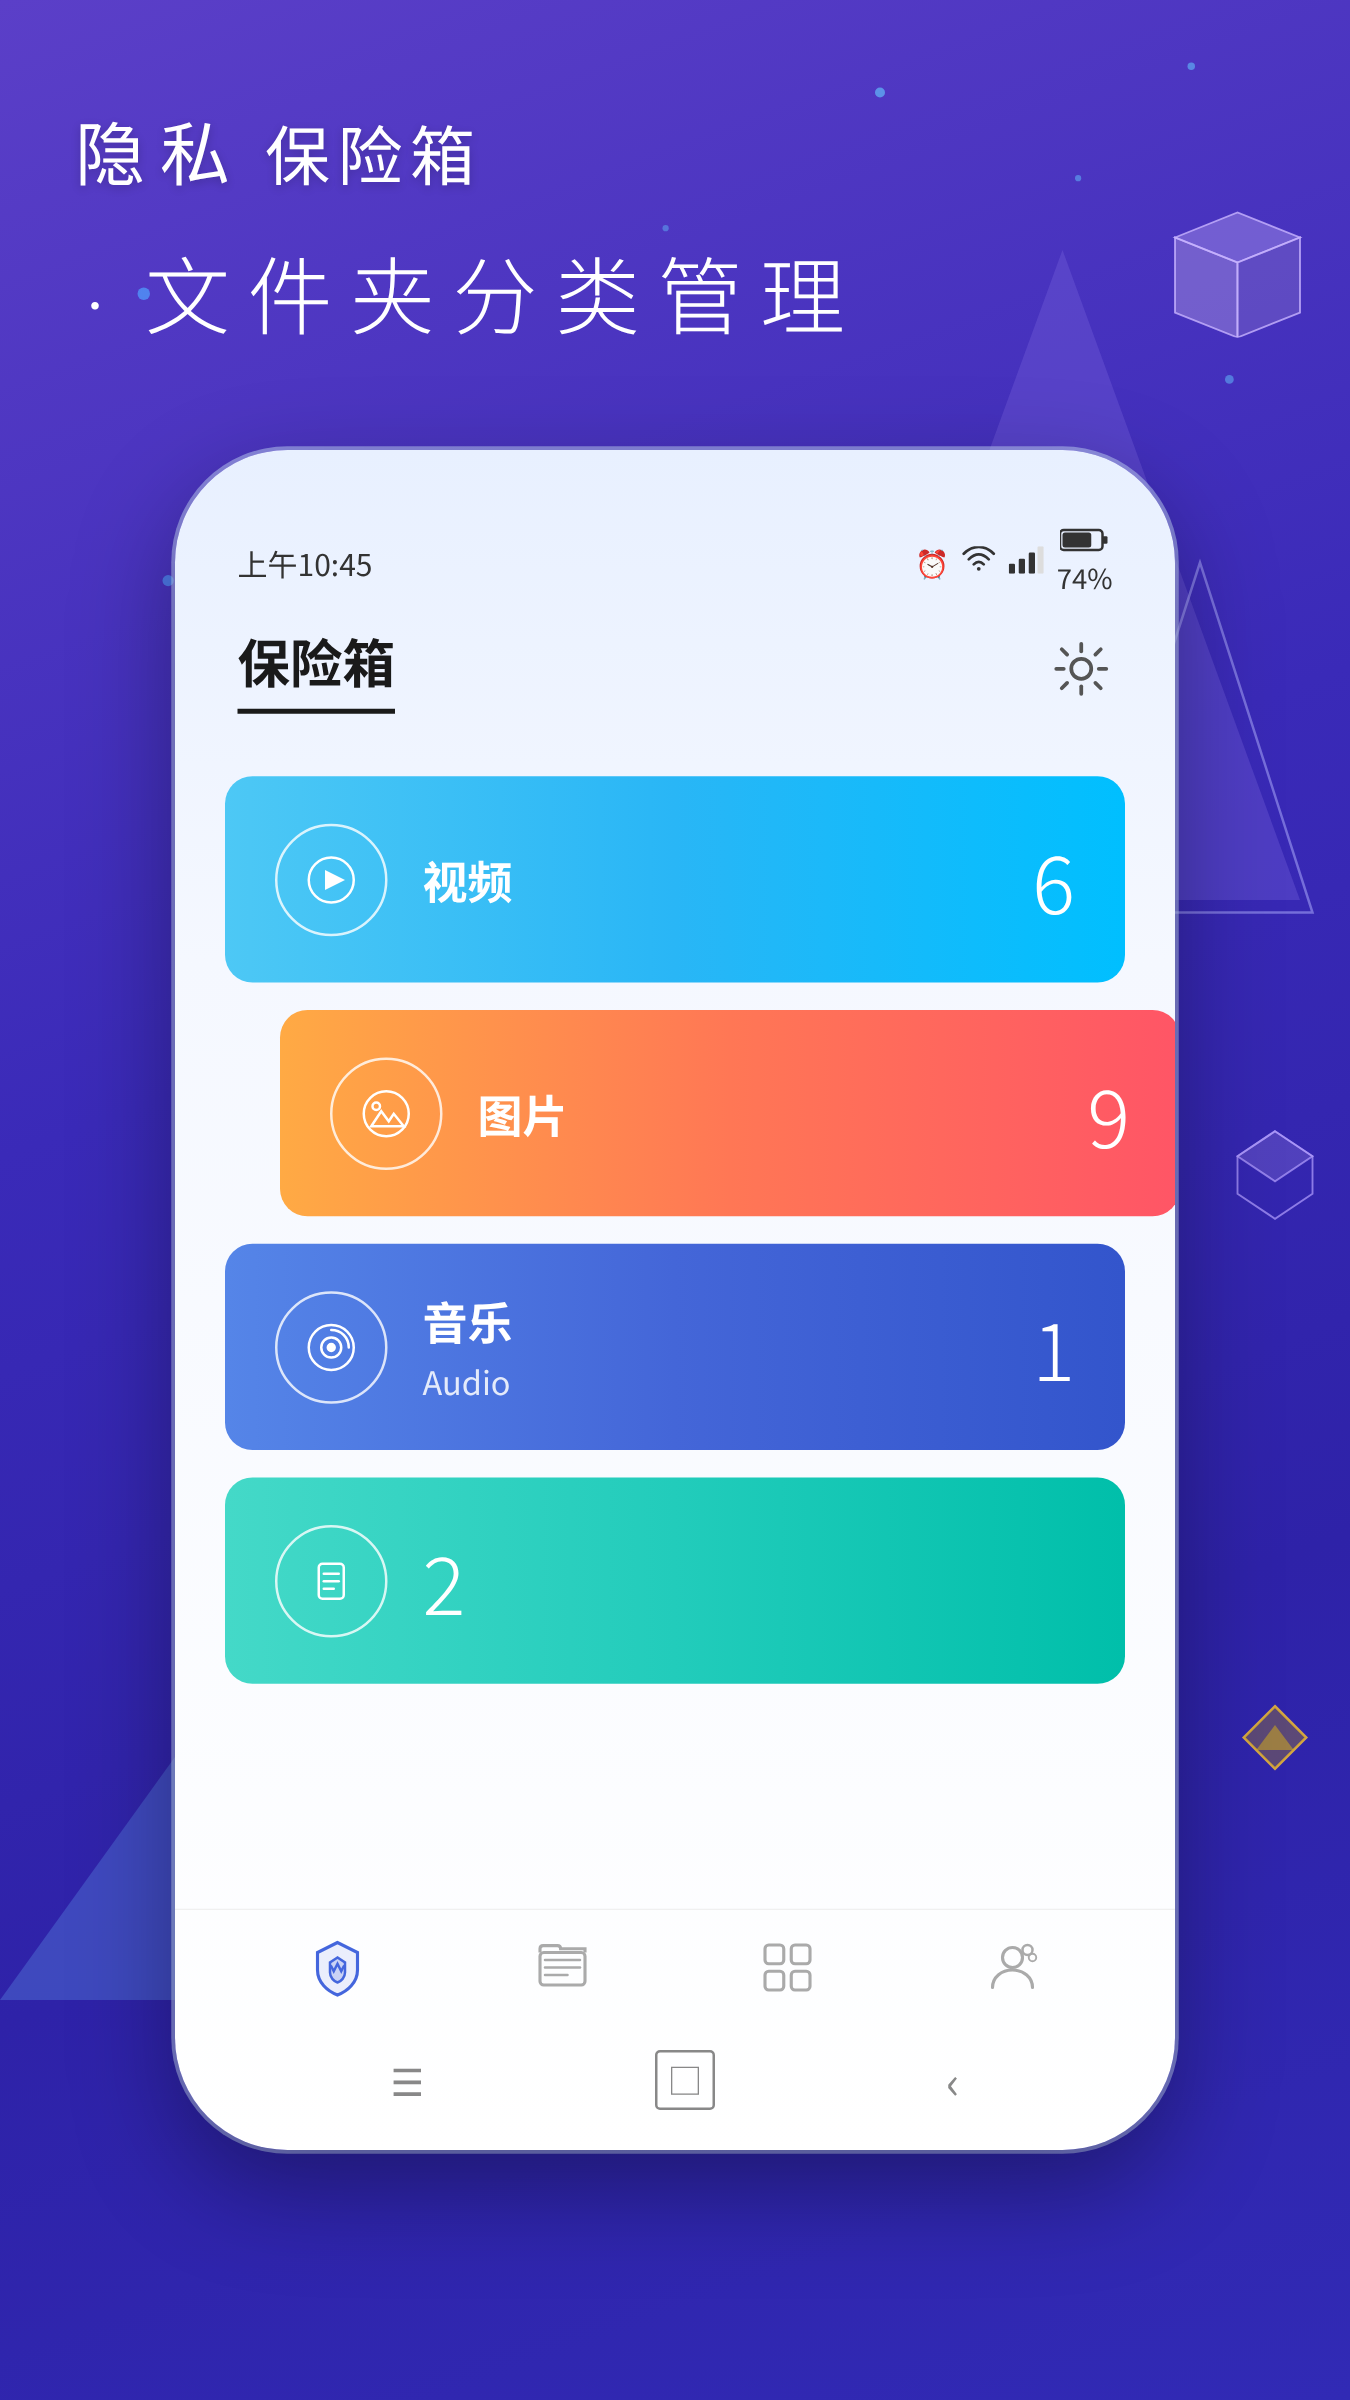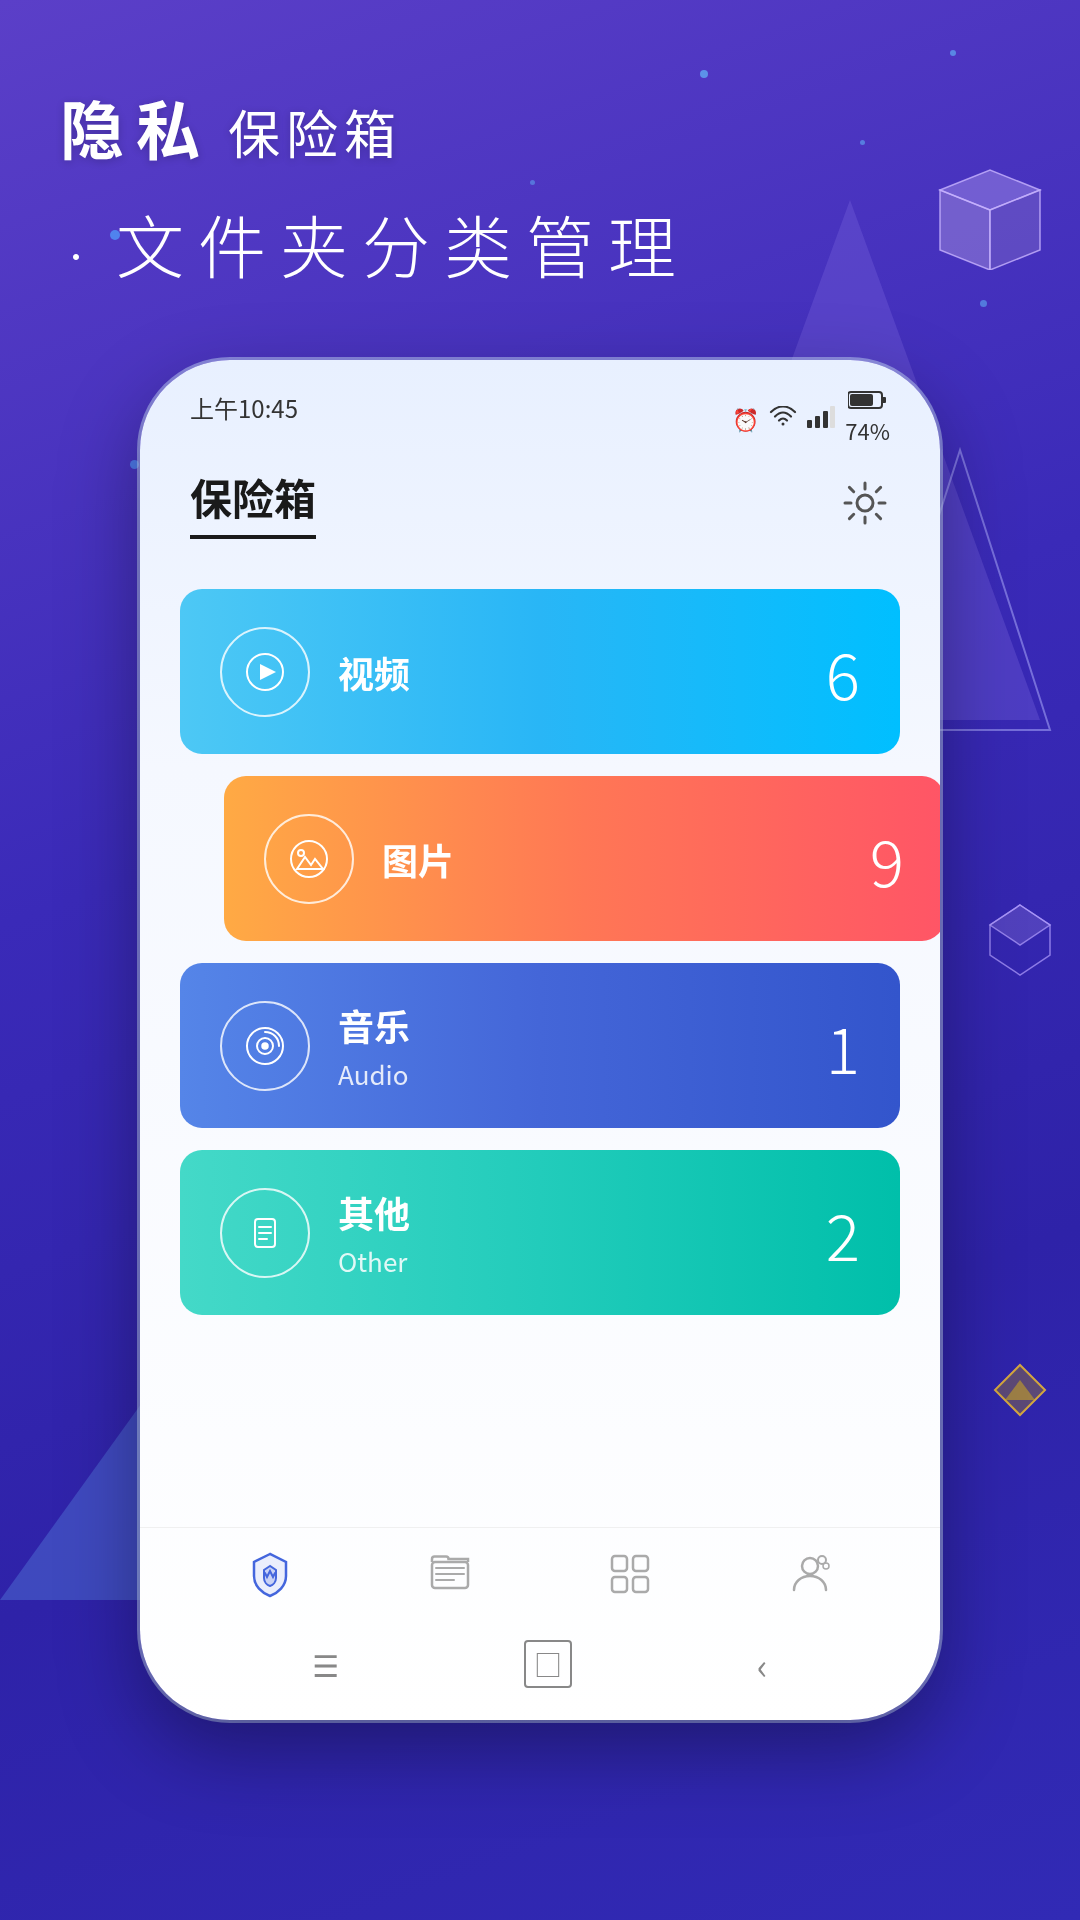--- a/index.html
+++ b/index.html
@@ -43,22 +43,22 @@
       font-size: 88px;
       font-weight: 300;
       letter-spacing: 16px;
       text-shadow: 0 2px 8px rgba(0,0,0,0.2);
       display: flex;
       align-items: baseline;
       gap: 16px;
     }
 
     .header-text .line1 .big {
-      font-size: 64px;
-      font-weight: 700;
+      font-size: 56px;
+      font-weight: 400;
       letter-spacing: 12px;
     }
 
     .header-text .line1 .small {
       font-size: 52px;
       font-weight: 400;
       letter-spacing: 6px;
     }
 
     .header-text .line2 {
@@ -86,24 +86,25 @@
       border-radius: 90px;
       box-shadow: 0 30px 80px rgba(0,0,0,0.35), 0 0 0 3px rgba(200,220,255,0.5);
       overflow: hidden;
       z-index: 20;
     }
 
     
     .status-bar {
       display: flex;
       justify-content: space-between;
-      align-items: flex-start;
+      align-items: center;
       padding: 30px 50px 10px 50px;
       font-size: 24px;
       color: #333;
+      margin-top: 32px;
     }
 
     .status-right {
       display: flex;
       align-items: center;
       gap: 10px;
       font-size: 22px;
     }
 
     
@@ -460,24 +461,20 @@
     <div class="category-item other">
       <div class="category-icon-circle">
         <svg viewBox="0 0 44 44" fill="none" stroke="white" stroke-width="2.5" width="44" height="44">
 
           <rect x="12" y="8" width="20" height="28" rx="3" stroke="white" stroke-width="2" fill="none"></rect>
           <path d="M16 16 L28 16" stroke="white" stroke-width="2" stroke-linecap="round"></path>
           <path d="M16 22 L28 22" stroke="white" stroke-width="2" stroke-linecap="round"></path>
           <path d="M16 28 L24 28" stroke="white" stroke-width="2" stroke-linecap="round"></path>
         </svg>
       </div>
-      <div class="category-info">
-        <span class="category-name-cn">其他</span>
-        <span class="category-name-en">Other</span>
-      </div>
       <span class="category-count">2</span>
     </div>
 
   </div>
 
   <div class="bottom-nav">
 
     <div class="nav-item active">
       <svg width="52" height="52" viewBox="0 0 52 52" fill="none">
         <path d="M26 6 L10 14 L10 28 C10 38 18 45 26 48 C34 45 42 38 42 28 L42 14 Z" stroke="#4466dd" stroke-width="2.5" fill="rgba(68,102,221,0.1)"></path>

